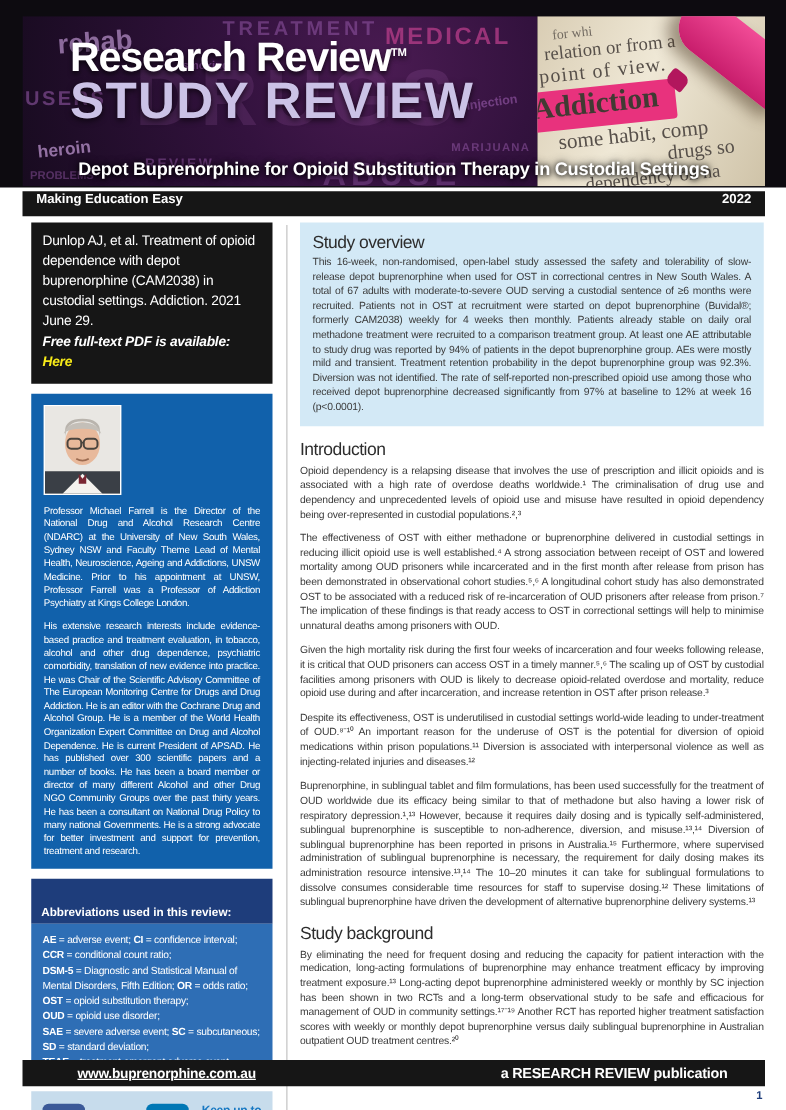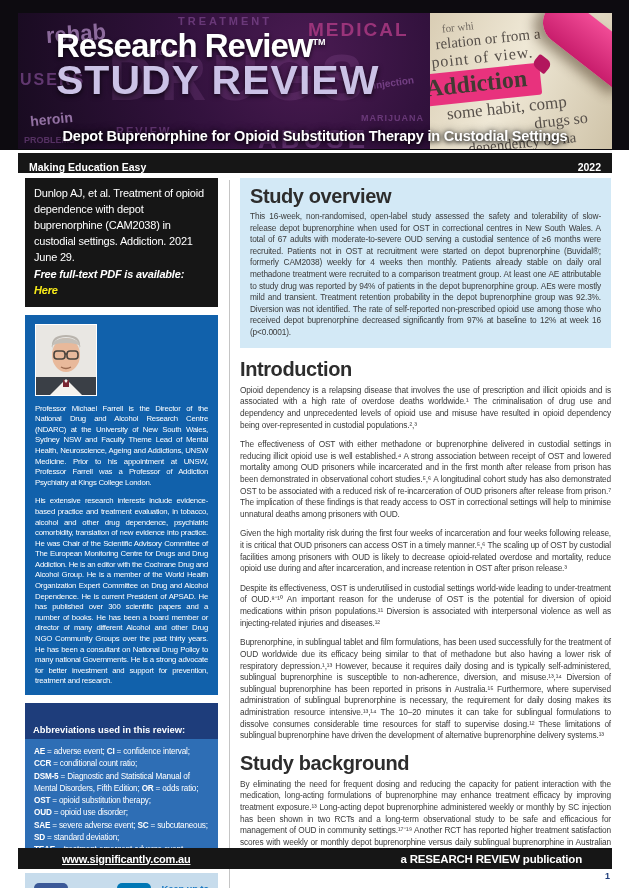--- a/index.html
+++ b/index.html
@@ -14,21 +14,21 @@
         font-family:"Liberation Sans",sans-serif;color:#3a3a3a;}
 
   
   .masthead{position:absolute;top:0;left:0;width:629px;height:150px;background:#0d0b10;}
   .hero{position:absolute;top:13px;left:18px;right:17px;bottom:1px;display:flex;overflow:hidden;}
   .collage{flex:1;position:relative;overflow:hidden;
     background:radial-gradient(circle at 70% 30%, #4a1b52 0%, #33123e 40%, #180b20 100%);}
   .collage-words span{position:absolute;color:#9a5cae;opacity:.75;font-weight:bold;white-space:nowrap;}
   .collage-words span:nth-child(1){top:8px;left:28px;font-size:22px;color:#b08ac2;text-transform:lowercase;transform:rotate(-4deg);}
   .collage-words span:nth-child(2){top:34px;left:128px;font-size:9px;opacity:.6;}
-  .collage-words span:nth-child(3){top:2px;left:160px;font-size:11px;letter-spacing:3px;opacity:.5;}
+  .collage-words span:nth-child(3){top:2px;left:160px;font-size:16px;letter-spacing:3px;opacity:.5;}
   .collage-words span:nth-child(4){top:6px;left:290px;font-size:19px;color:#b13b86;opacity:.8;letter-spacing:2px;}
   .collage-words span:nth-child(5){top:58px;left:2px;font-size:16px;letter-spacing:2px;opacity:.55;}
   .collage-words span:nth-child(6){top:28px;left:90px;font-size:64px;opacity:.14;color:#c77ad1;letter-spacing:6px;}
   .collage-words span:nth-child(7){top:98px;left:12px;font-size:14px;color:#b08ac2;opacity:.8;transform:rotate(-6deg);}
   .collage-words span:nth-child(8){bottom:12px;left:98px;font-size:11px;letter-spacing:2px;opacity:.5;}
   .collage-words span:nth-child(9){bottom:4px;left:6px;font-size:9px;opacity:.45;}
   .collage-words span:nth-child(10){bottom:-6px;left:240px;font-size:26px;opacity:.4;letter-spacing:4px;}
   .collage-words span:nth-child(11){top:64px;right:16px;font-size:10px;opacity:.6;transform:rotate(-8deg);}
   .collage-words span:nth-child(12){bottom:26px;right:6px;font-size:9px;opacity:.5;letter-spacing:1px;}
   .brand{position:absolute;top:16px;left:38px;z-index:3;line-height:1;}
@@ -52,21 +52,21 @@
   .marker{position:absolute;top:8px;right:-34px;width:110px;height:44px;z-index:3;
     background:linear-gradient(180deg,#f14b96,#c81d6c);border-radius:26px 8px 8px 26px;
     transform:rotate(38deg);box-shadow:-6px 8px 12px rgba(60,40,20,.45);}
   .marker-tip{position:absolute;top:44px;right:62px;width:16px;height:14px;z-index:3;
     background:#b2165d;border-radius:3px 6px 2px 6px;transform:rotate(38deg);}
   .subtitle{position:absolute;bottom:5px;left:0;right:0;text-align:center;z-index:4;
     color:#fff;font-weight:bold;font-size:14.5px;letter-spacing:-.2px;text-shadow:0 1px 4px #000,0 0 8px rgba(0,0,0,.8);}
 
   
   .meta-bar{position:absolute;top:153px;left:18px;right:17px;height:20px;background:var(--black_bar);
-    color:#fff;display:flex;justify-content:space-between;align-items:flex-end;padding:0 11px;
+    color:#fff;display:flex;justify-content:space-between;align-items:flex-start;padding:0 11px;
     font-weight:bold;font-size:10.5px;}
 
   
   .content{position:absolute;top:178px;left:25px;right:18px;display:flex;}
   .sidebar{width:193px;flex:0 0 193px;}
   .vline{width:1px;background:#c5c5c5;margin:2px 10px 0 11px;}
   .main{flex:1;min-width:0;}
 
   
   .cite-box{background:var(--black_bar);color:#fff;padding:8px 9px;font-size:11px;line-height:1.45;letter-spacing:-.2px;}
@@ -91,21 +91,21 @@
     color:#fff;cursor:pointer;}
   .fb{background:var(--facebook_blue);font-family:"Liberation Serif",serif;font-weight:bold;font-size:27px;line-height:1;padding-top:6px;}
   .li{background:var(--linkedin_blue);font-weight:bold;font-size:17px;letter-spacing:-.5px;margin-left:44px;}
   .social-msg{margin-left:auto;text-align:right;color:var(--social_text_blue);font-weight:bold;
     font-size:9.6px;line-height:1.3;max-width:116px;letter-spacing:-.2px;}
   .social-urls{margin-top:11px;text-align:center;color:#1d3c5f;font-weight:bold;font-size:8.2px;line-height:1.7;letter-spacing:-.1px;}
   .social-urls p{cursor:pointer;}
 
   
   .overview-box{background:var(--overview_bg);padding:7px 10px 9px;}
-  .sec-title{color:#2d2d2d;font-weight:bold;font-size:20px;letter-spacing:-.4px;margin-bottom:3px;}
+  .sec-title{color:#2d2d2d;font-weight:normal;font-size:14px;letter-spacing:-.4px;margin-bottom:3px;}
   .main p.para{font-size:8.3px;line-height:1.4;letter-spacing:-.15px;text-align:justify;color:#3b3b3b;margin-bottom:8px;}
   .main .overview-box p.para{margin-bottom:0;}
   .section{margin-top:10px;}
   .section .sec-title{margin-bottom:4px;}
 
   
   .footer-bar{position:absolute;top:848px;left:18px;right:17px;height:21px;background:var(--black_bar);
     color:#fff;display:flex;justify-content:space-between;align-items:center;padding:0 30px 0 44px;}
   .footer-url{font-weight:bold;font-size:11px;text-decoration:underline;cursor:pointer;letter-spacing:-.2px;}
   .footer-pub{font-weight:bold;font-size:11.5px;letter-spacing:-.2px;}
@@ -244,18 +244,18 @@
         <div class="sec-title">Study background</div>
         <div>
             <p class="para">By eliminating the need for frequent dosing and reducing the capacity for patient interaction with the medication, long-acting formulations of buprenorphine may enhance treatment efficacy by improving treatment exposure.¹³ Long-acting depot buprenorphine administered weekly or monthly by SC injection has been shown in two RCTs and a long-term observational study to be safe and efficacious for management of OUD in community settings.¹⁷⁻¹⁹ Another RCT has reported higher treatment satisfaction scores with weekly or monthly depot buprenorphine versus daily sublingual buprenorphine in Australian outpatient OUD treatment centres.²⁰</p>
           </div>
       </div>
 
     </main>
   </div>
 
   <div class="footer-bar">
-    <span class="footer-url">www.significantly.com.au</span>
+    <span class="footer-url">www.buprenorphine.com.au</span>
     <span class="footer-pub">a RESEARCH REVIEW publication</span>
   </div>
   <div class="page-num">1</div>
 
 </div>
 
 </body></html>

